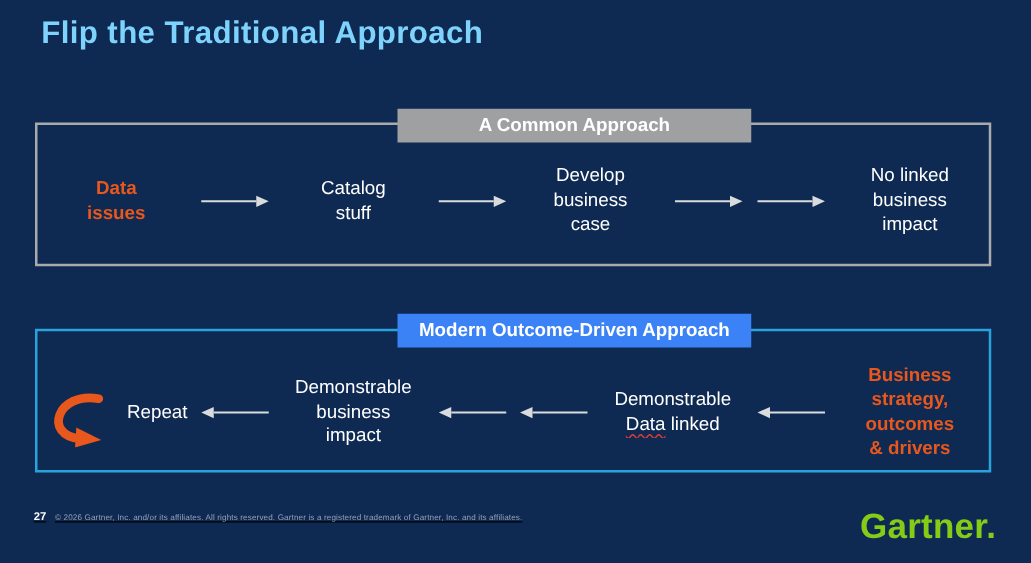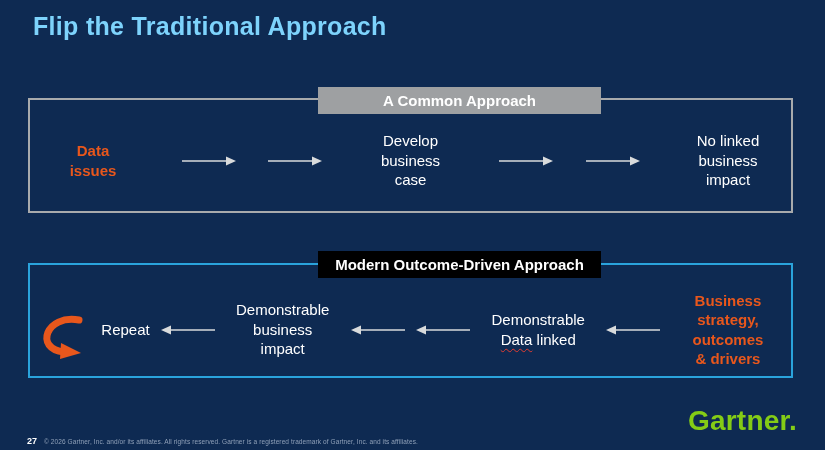--- a/index.html
+++ b/index.html
@@ -20,51 +20,51 @@
     box-sizing: border-box;
   }
   .box-common { top: 98px; border: 2px solid #A8AAAC; }
   .box-modern { top: 263px; border: 2px solid #2AA3DC; }
   .band {
     position: absolute; left: 270px; width: 283px; height: 27px;
     display: flex; align-items: center; justify-content: center;
     color: #FFFFFF; font-weight: bold; font-size: 15px; z-index: 3; margin-left: 48px;
   }
   .band-gray { top: 87px; background: #9EA0A2; }
-  .band-blue { top: 251px; background: #000000; }
+  .band-blue { top: 251px; background: #3b82f6; }
   .flow {
     position: absolute; left: 0; right: 0; top: 0; bottom: 0;
     display: flex; align-items: center; justify-content: space-between;
     padding: 10px 6px 0 6px;
   }
   .flow-modern { padding-top: 18px; }
   .step {
     width: 114px; text-align: center;
     color: #FFFFFF; font-size: 15px; line-height: 1.3;
     white-space: pre-line;
   }
   .step.em { color: #E8571C; font-weight: bold; }
   .arrow { flex: 0 0 auto; }
   .arrow svg { display: block; }
   .repeat-cell {
     width: 114px; display: flex; align-items: center;
-    justify-content: center; gap: 17px;
+    justify-content: space-between; gap: 17px;
   }
   .repeat-icon { margin-left: -4px; margin-top: 14px; flex: 0 0 auto; }
   .repeat-label {
     color: #FFFFFF; font-size: 15px; white-space: pre-line;
   }
   .squiggle {
     text-decoration: underline wavy #E03C31;
     text-decoration-thickness: 1px;
     text-underline-offset: 3px;
   }
   .footer {
-    position: absolute; left: 27px; top: 436px;
-    display: flex; align-items: baseline; gap: 7px;
+    position: absolute; left: 27px; top: 408px;
+    display: flex; align-items: baseline; gap: 7px; text-decoration: underline;
   }
   .page-number { font-size: 9px; font-weight: bold; color: #FFFFFF; }
   .copyright { font-size: 6.5px; color: #8FA0B8; letter-spacing: 0.1px; }
   .logo {
     position: absolute; right: 28px; top: 405px;
     font-size: 28px; font-weight: bold; color: #84cc16;
     letter-spacing: 0.2px;
   }
 </style>
 </head>
@@ -76,20 +76,22 @@
 <div class="box box-common">
   <div class="flow">
     <div class="step em">Data
 issues</div>
     <div class="arrow">
       <svg width="56" height="12" viewBox="0 0 56 12">
           <line x1="1" y1="6" x2="45" y2="6" stroke="#D9DBDC" stroke-width="1.7"></line>
           <polygon points="45,1.5 55,6 45,10.5" fill="#D9DBDC"></polygon>
         </svg>
     </div>
+    <div class="step">Catalog
+stuff</div>
     <div class="arrow">
       <svg width="56" height="12" viewBox="0 0 56 12">
           <line x1="1" y1="6" x2="45" y2="6" stroke="#D9DBDC" stroke-width="1.7"></line>
           <polygon points="45,1.5 55,6 45,10.5" fill="#D9DBDC"></polygon>
         </svg>
     </div>
     <div class="step">Develop
 business
 case</div>
     <div class="arrow">

